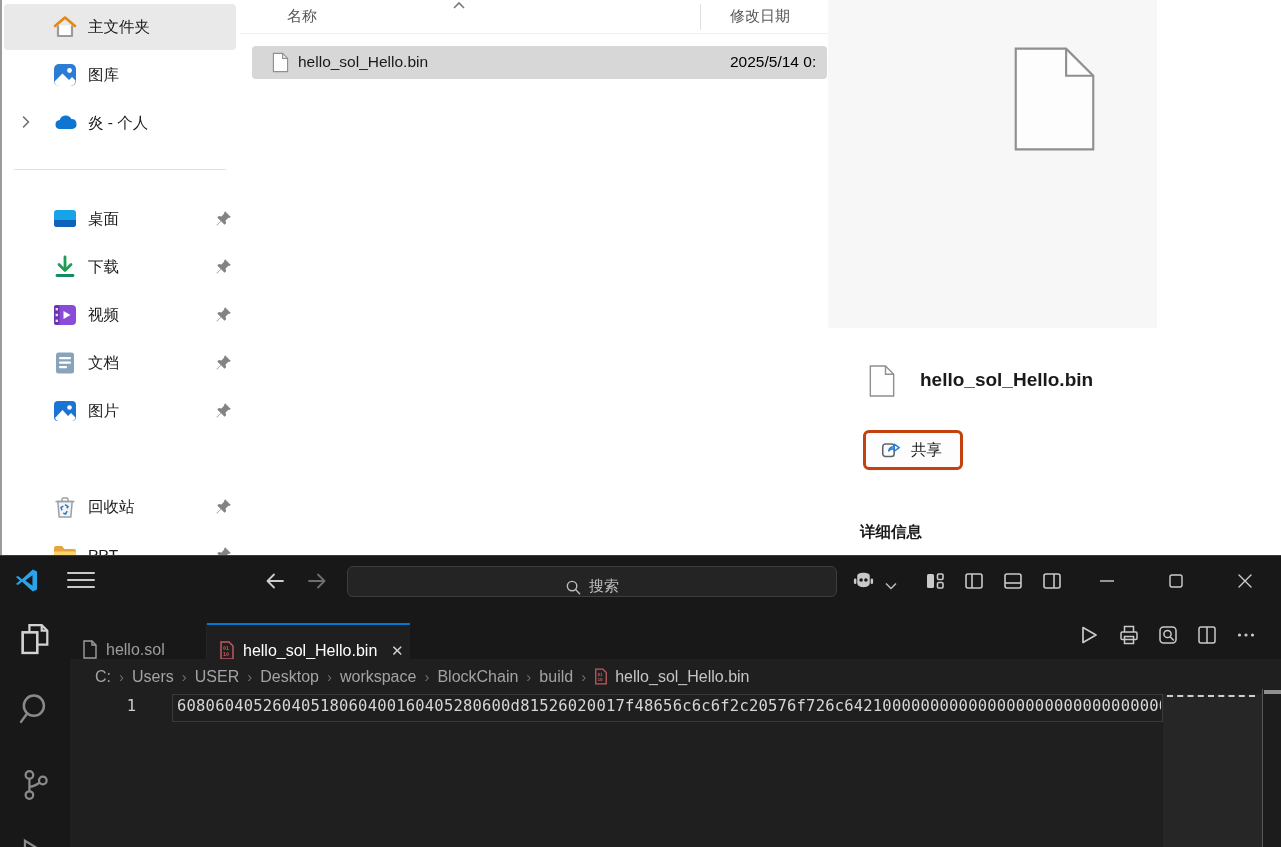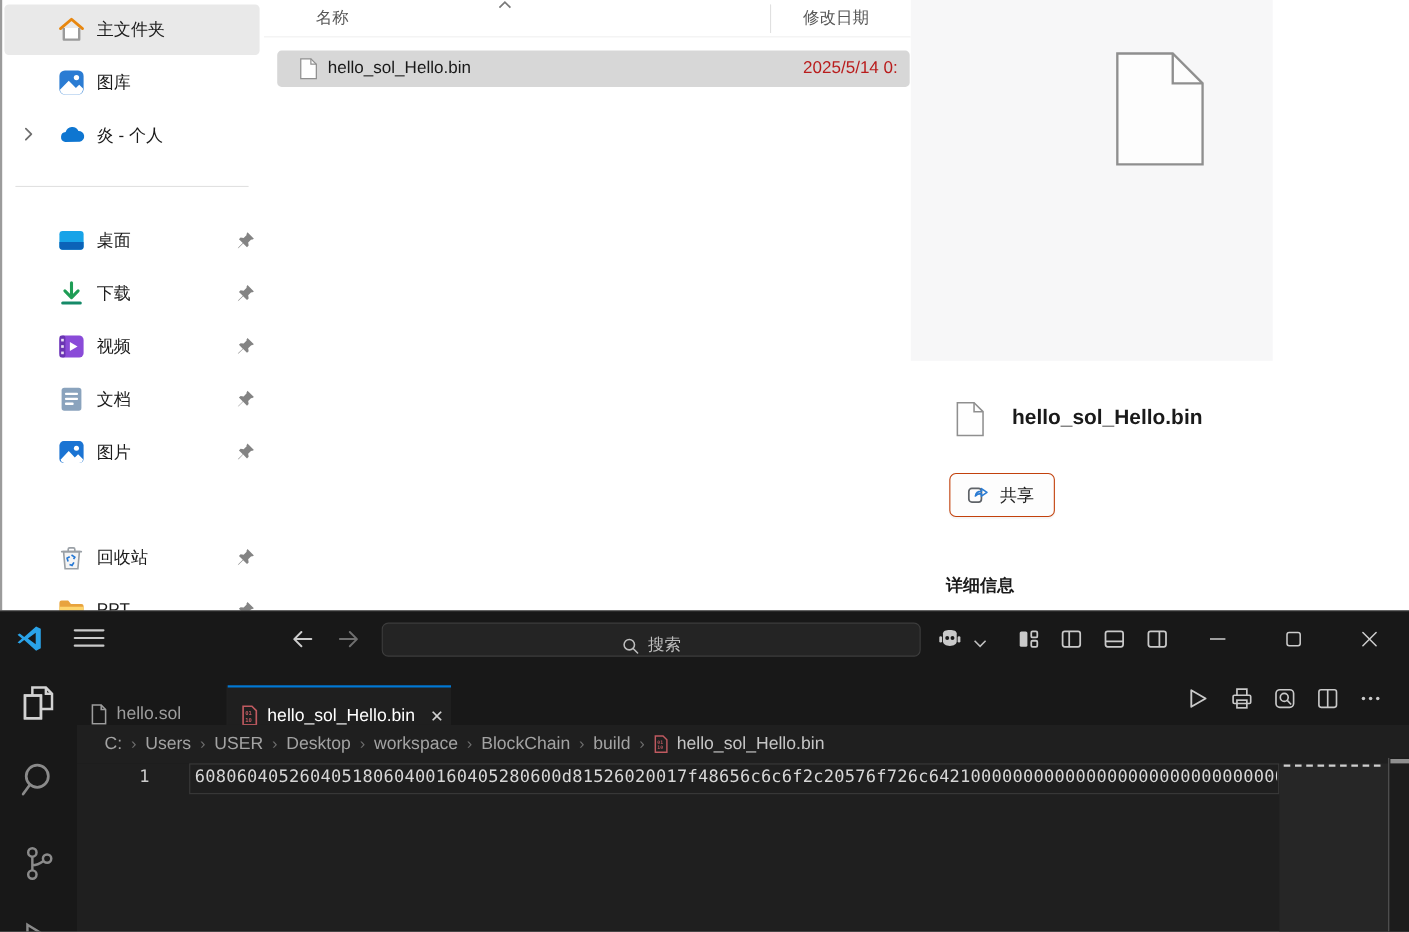--- a/index.html
+++ b/index.html
@@ -22,29 +22,29 @@
   .sb-sep { position:absolute; left:14px; top:169px; width:212px; height:1px; background:#e1e1e1; }
 
   .ex-list { position:absolute; left:240px; top:0; width:588px; height:555px; overflow:hidden; }
   .ex-header { position:absolute; left:0; top:0; width:588px; height:34px; overflow:hidden; border-bottom:1px solid #f0f0f0; }
   .ex-col { position:absolute; top:7px; font-size:15px; color:#575757; }
   .ex-col-div { position:absolute; left:460px; top:4px; width:1px; height:26px; background:#e0e0e0; }
   .ex-sort-caret { position:absolute; left:212px; top:-4px; }
   .ex-row { position:absolute; left:12px; top:46px; width:575px; height:33px; background:#d7d7d7; border-radius:4px; }
   .ex-row-icon { position:absolute; left:20px; top:6px; width:17px; height:21px; }
   .ex-row-name { position:absolute; left:46px; top:7px; font-size:15.5px; color:#191919; }
-  .ex-row-date { position:absolute; left:478px; top:7px; font-size:15.5px; color:#b91c1c; white-space:nowrap; overflow:hidden; width:95px; }
+  .ex-row-date { position:absolute; left:478px; top:7px; font-size:15.5px; color:#000000; white-space:nowrap; overflow:hidden; width:95px; }
 
   .ex-preview { position:absolute; left:828px; top:0; width:449px; height:555px; background:#fff; }
   .ex-preview-top { position:absolute; left:0; top:0; width:449px; height:328px; background:#f7f7f8; }
   .ex-preview-bigicon { position:absolute; left:180px; top:36px; width:93px; height:126px; }
   .ex-preview-title-icon { position:absolute; left:40px; top:363px; width:28px; height:36px; }
   .ex-preview-title { position:absolute; left:92px; top:369px; font-size:19px; font-weight:700; color:#1a1a1a; }
   .ex-share-btn { position:absolute; left:35px; top:430px; height:40px; padding:0 18px 0 14px; background:#fdfdfd;
-    border:1px solid #c2410c; border-radius:6px; display:flex; align-items:center; gap:9px; box-shadow:0 1px 1px rgba(0,0,0,.04); cursor:pointer; }
+    border:3px solid #c2410c; border-radius:6px; display:flex; align-items:center; gap:9px; box-shadow:0 1px 1px rgba(0,0,0,.04); cursor:pointer; }
   .ex-share-label { font-size:15.5px; color:#1f1f1f; }
   .ex-details { position:absolute; left:32px; top:522px; font-size:15.5px; font-weight:700; color:#1a1a1a; }
   .ex-right-strip { position:absolute; left:1277px; top:0; width:4px; height:555px; background:#7a7a7a; }
 
   
   .vscode { position:absolute; left:0; top:555px; width:1281px; height:292px; background:#1f1f1f; border-top:1px solid #3a3a3a; overflow:hidden; }
   .vs-titlebar { position:absolute; left:0; top:0; width:1281px; height:50px; background:#181818; }
   .vs-logo { position:absolute; left:13px; top:11px; width:27px; height:27px; }
   .vs-hamburger { position:absolute; left:67px; top:16px; width:28px; height:18px; cursor:pointer; }
   .vs-hamburger i { display:block; height:2px; background:#c9c9c9; margin-bottom:5px; border-radius:1px; }

